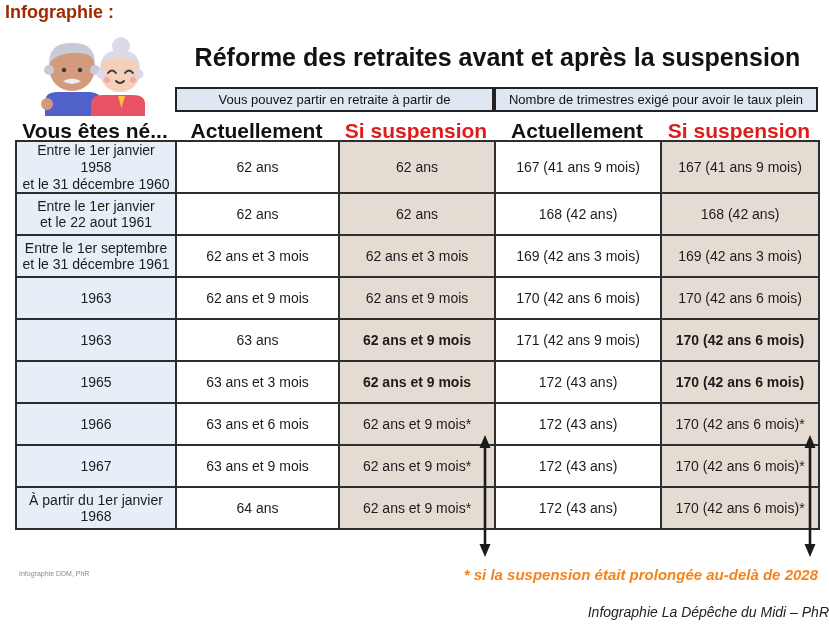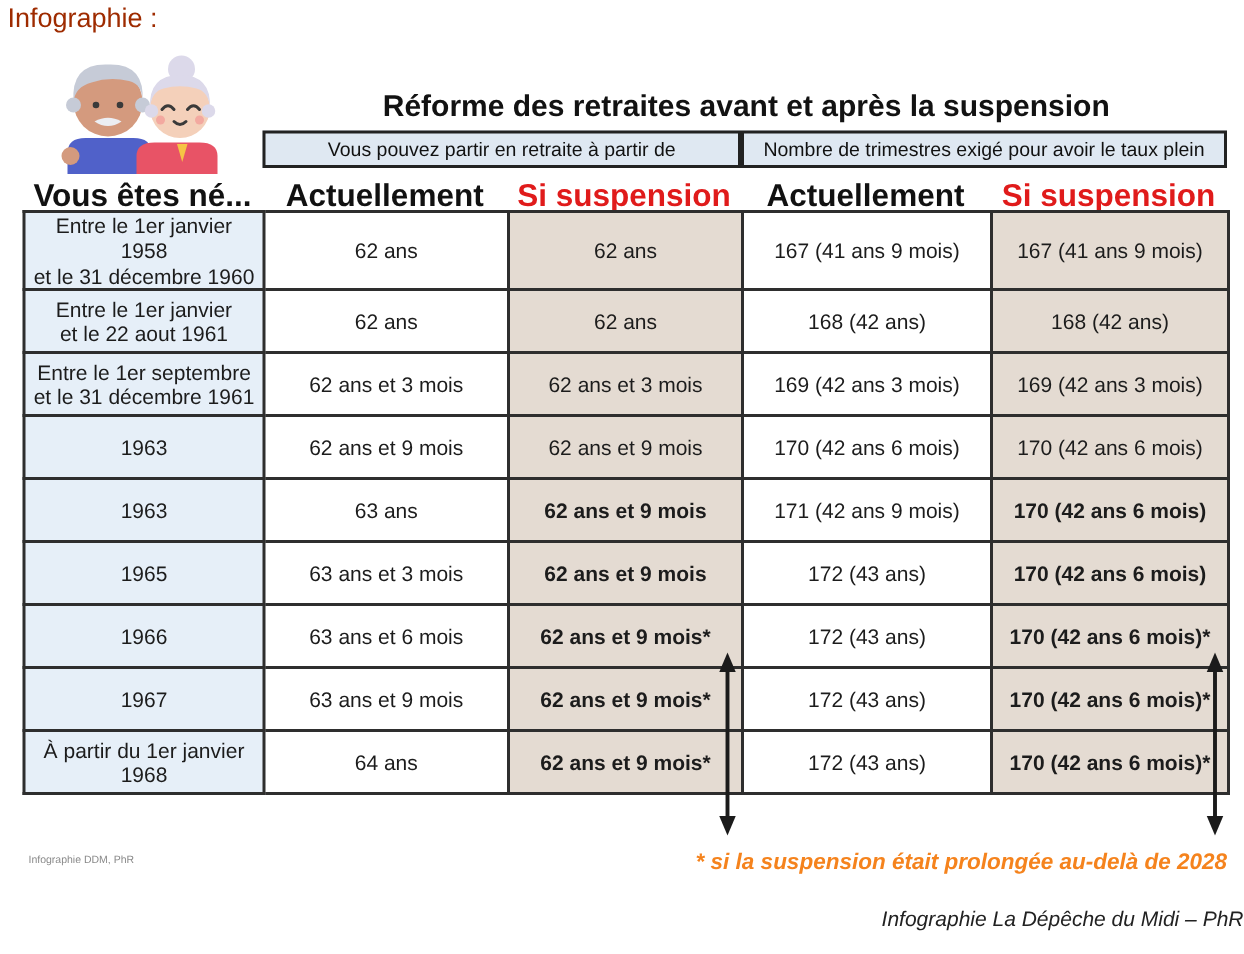--- a/index.html
+++ b/index.html
@@ -3,27 +3,27 @@
 <meta charset="utf-8">
 <style>
   html,body{margin:0;padding:0;}
   body{
     width:829px;height:636px;background:#ffffff;position:relative;
     font-family:"Liberation Sans", sans-serif;
     -webkit-font-smoothing:antialiased;
   }
   .page-label{
     position:absolute;left:5px;top:2px;
-    font-size:18px;font-weight:normal;color:var(--label_color,#9e2b00);
+    font-size:18px;font-weight:bold;color:var(--label_color,#9e2b00);
   }
   #info{position:absolute;left:15px;top:30px;width:805px;height:562px;}
   .couple-icon{position:absolute;left:24px;top:4px;width:110px;height:82px;}
   .main-title{
     position:absolute;left:160px;top:13px;width:645px;
-    text-align:center;font-size:20px;font-weight:bold;color:#121212;white-space:nowrap;margin-top:17px;
+    text-align:center;font-size:25px;font-weight:bold;color:#121212;white-space:nowrap;
   }
   .band{
     position:absolute;top:57px;height:21px;line-height:21px;
     background:var(--band_bg,#dfe8f2);border:2px solid #222;
     text-align:center;font-size:13px;color:#111;overflow:hidden;white-space:nowrap;
   }
   .band-age{left:160px;width:315px;}
   .band-quarters{left:479px;width:320px;}
   .colhead{
     position:absolute;top:89px;height:20px;text-align:center;
@@ -39,21 +39,21 @@
   }
   table.grid tr{height:42px;}
   table.grid td{
     border:2px solid var(--border,#2e2e2e);
     text-align:center;vertical-align:middle;
     font-size:14px;color:#1c1c1c;padding:0 3px;line-height:1.2;
   }
   td.born{background:var(--born_bg,#e6eff8);white-space:pre-line;}
   td.susp{background:var(--susp_bg,#e4dbd2);}
   td.red{color:var(--red,#e01b1b);font-weight:bold;}
-  td.orange{color:var(--orange,#f08a1d);font-weight:bold;margin-top:36px;}
+  td.orange{color:var(--orange,#f08a1d);font-weight:normal;margin-top:36px;}
   .v-arrow{position:absolute;width:18px;height:124px;}
   .arrow-left{left:461px;top:404px;}
   .arrow-right{left:786px;top:404px;}
   .footnote{
     position:absolute;right:2px;top:536px;
     font-size:15px;font-weight:bold;font-style:italic;
     color:var(--footnote_orange,#f5831d);white-space:nowrap;
   }
   .credit{position:absolute;left:4px;top:540px;font-size:7px;color:#8a8a8a;}
   .caption{

